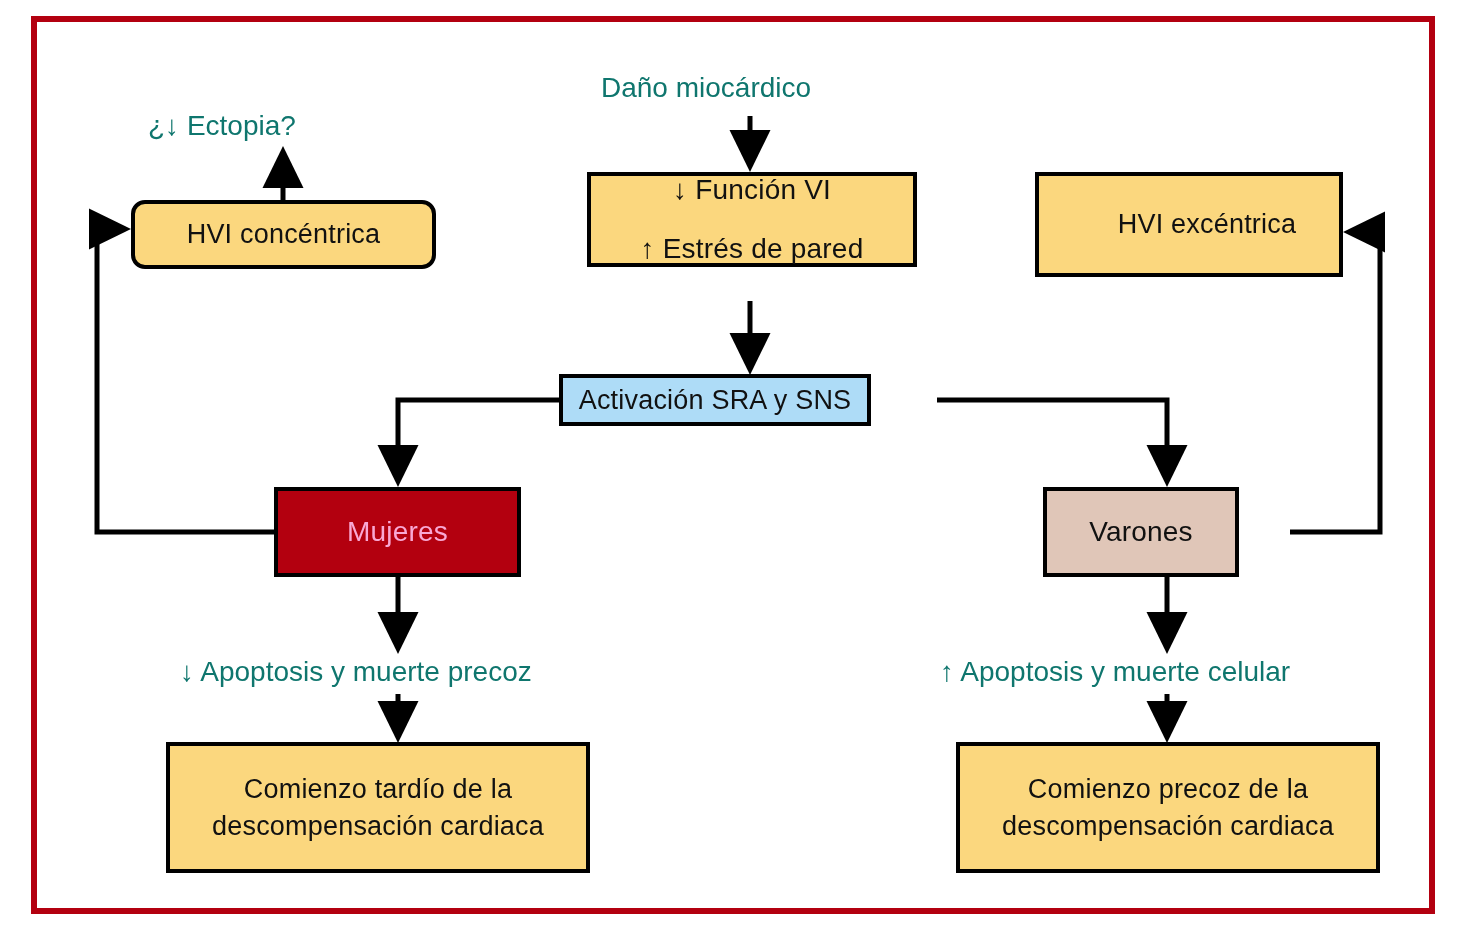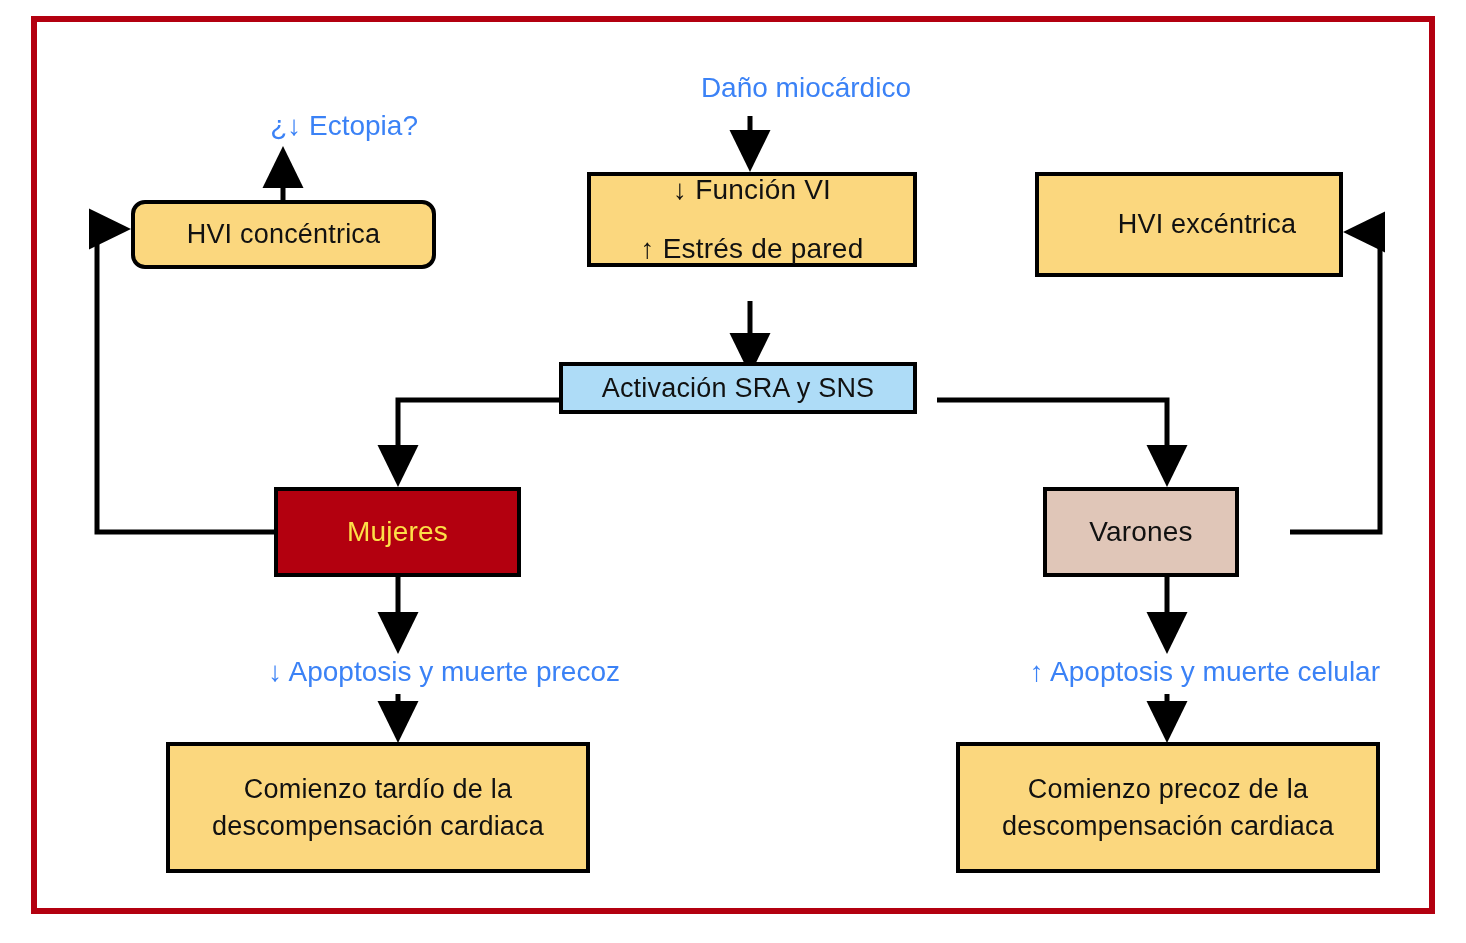--- a/index.html
+++ b/index.html
@@ -45,37 +45,37 @@
     text-align: center;
     color: #111111;
     line-height: 1.22;
     font-size: 27px;
     letter-spacing: 0.2px;
   }
   .node .lines { width: 100%; padding: 0 10px; }
   .node .lines div { white-space: nowrap; }
   .gold { background: #fbd77e; }
   .blue { background: #aedcf7; }
-  .red  { background: #b3000f; color: #fde047; text-align: center; }
+  .red  { background: #b3000f; color: #f9a8d4; text-align: center; }
   .tan  { background: #e0c6b8; }
 
   .freetext {
     position: absolute;
     font-size: 28px;
-    color: #3b82f6;
+    color: #0f766e;
     white-space: nowrap;
-    text-align: right;
+    text-align: left;
   }
 
   
   #node-hvi-concentrica { left: 131px; top: 200px;  width: 305px; height: 69px; border-radius: 14px; }
   #node-funcion-vi      { left: 587px; top: 172px;  width: 330px; height: 95px; font-size: 28px; }
   #node-funcion-vi .lines div + div { margin-top: 24px; }
   #node-hvi-excentrica  { left: 1035px; top: 172px; width: 308px; height: 105px; padding-left: 36px; }
-  #node-activacion      { left: 559px; top: 362px;  width: 358px; height: 52px; }
+  #node-activacion      { left: 559px; top: 374px;  width: 312px; height: 52px; }
   #node-mujeres         { left: 274px; top: 487px;  width: 247px; height: 90px; font-size: 28px; }
   #node-varones         { left: 1043px; top: 487px; width: 196px; height: 90px; font-size: 28px; }
   #node-comienzo-tardio { left: 166px; top: 742px;  width: 424px; height: 131px; }
   #node-comienzo-precoz { left: 956px; top: 742px;  width: 424px; height: 131px; }
   #node-comienzo-tardio .lines div + div,
   #node-comienzo-precoz .lines div + div { margin-top: 4px; }
 
   
   #label-dano-miocardico { left: 601px; top: 72px;  width: 310px; }
   #label-ectopia         { left: 148px; top: 110px; width: 270px; }

